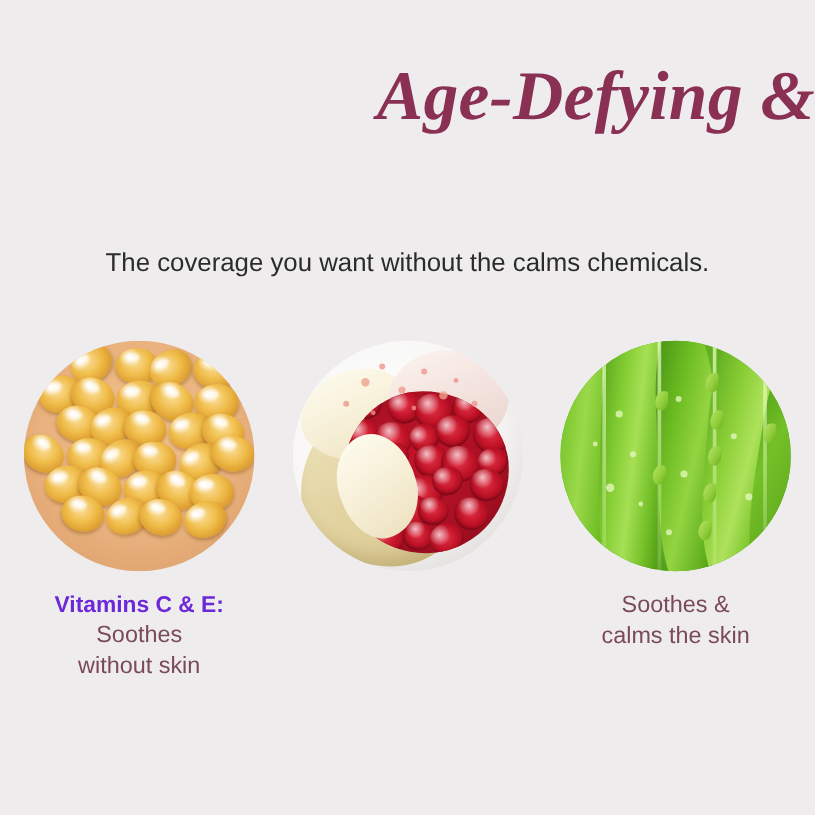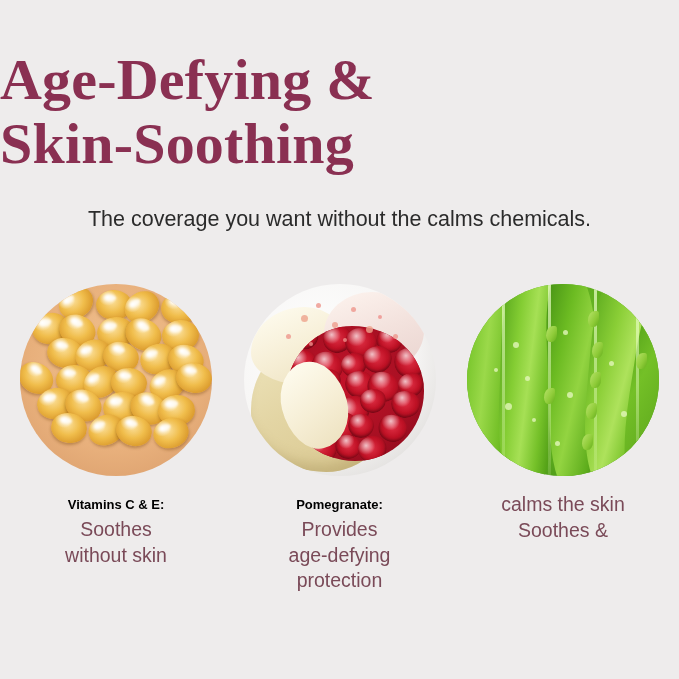--- a/index.html
+++ b/index.html
@@ -14,22 +14,23 @@
     overflow: hidden;
     position: relative;
   }
 
   
   .headline {
     position: absolute;
     top: 48px;
     left: 0;
     width: 679px;
-    text-align: left;
+    text-align: right;
     font-family: "Liberation Serif", serif;
+    font-style: italic;
     font-weight: 700;
     font-size: 58px;
     line-height: 64px;
     color: #8a3052;
     letter-spacing: 0.2px;
   }
   .headline .hl-line { display: block; }
 
   
   .subtitle {
@@ -191,40 +192,39 @@
   }
 
   
   .caption {
     margin-top: 16px;
     text-align: center;
     width: 212px;
   }
   .cap-label {
     display: block;
-    font-size: 13px;
+    font-size: 19px;
     font-weight: 700;
-    color: #000000;
+    color: #6d28d9;
     line-height: 25px;
     white-space: nowrap;
   }
   .cap-desc {
     display: block;
     font-size: 19.5px;
     font-weight: 400;
     color: #7a4a58;
     line-height: 25.5px;
   }
 </style>
 </head>
 <body>
 
 <div class="headline">
   <span class="hl-line">Age-Defying &amp;</span>
-  <span class="hl-line">Skin-Soothing</span>
 </div>
 
 <div class="subtitle">The coverage you want without the calms chemicals.</div>
 
 <div class="cards">
 
   <div class="card">
     <div class="circle">
       <div class="caps-bg"></div>
       <div id="caps-layer">
@@ -309,26 +309,20 @@
           <div class="pom-speck" style="left: 46%; top: 20%; width: 6px; height: 6px; background: rgba(238, 156, 140, 0.8);"></div>
           <div class="pom-speck" style="left: 56%; top: 12%; width: 5px; height: 5px; background: rgba(238, 150, 140, 0.8);"></div>
           <div class="pom-speck" style="left: 64%; top: 22%; width: 7px; height: 7px; background: rgba(238, 162, 140, 0.8);"></div>
           <div class="pom-speck" style="left: 22%; top: 26%; width: 5px; height: 5px; background: rgba(238, 150, 140, 0.8);"></div>
           <div class="pom-speck" style="left: 70%; top: 16%; width: 4px; height: 4px; background: rgba(238, 144, 140, 0.8);"></div>
           <div class="pom-speck" style="left: 52%; top: 28%; width: 4px; height: 4px; background: rgba(238, 144, 140, 0.8);"></div>
           <div class="pom-speck" style="left: 34%; top: 30%; width: 4px; height: 4px; background: rgba(238, 144, 140, 0.8);"></div>
           <div class="pom-speck" style="left: 78%; top: 26%; width: 5px; height: 5px; background: rgba(238, 150, 140, 0.8);"></div>
         </div>
     </div>
-    <div class="caption">
-      <span class="cap-label">Pomegranate:</span>
-      <span class="cap-desc">Provides</span>
-      <span class="cap-desc">age-defying</span>
-      <span class="cap-desc">protection</span>
-    </div>
   </div>
 
   <div class="card">
     <div class="circle">
       <div class="aloe-bg"></div>
       <div class="leaf l1"></div>
       <div class="leaf l2"></div>
       <div class="leaf l3"></div>
       <div class="leaf l4"></div>
       <div class="leaf l5"></div>
@@ -351,18 +345,18 @@
           <div class="aloe-speck" style="left: 34%; top: 70%; width: 4px; height: 4px;"></div>
           <div class="aloe-speck" style="left: 50%; top: 24%; width: 5px; height: 5px;"></div>
           <div class="aloe-speck" style="left: 52%; top: 56%; width: 6px; height: 6px;"></div>
           <div class="aloe-speck" style="left: 74%; top: 40%; width: 5px; height: 5px;"></div>
           <div class="aloe-speck" style="left: 80%; top: 66%; width: 6px; height: 6px;"></div>
           <div class="aloe-speck" style="left: 14%; top: 44%; width: 4px; height: 4px;"></div>
           <div class="aloe-speck" style="left: 46%; top: 82%; width: 5px; height: 5px;"></div>
         </div>
     </div>
     <div class="caption">
+      <span class="cap-desc">Soothes &amp;</span>
       <span class="cap-desc">calms the skin</span>
-      <span class="cap-desc">Soothes &amp;</span>
     </div>
   </div>
 
 </div>
 
 </body></html>

